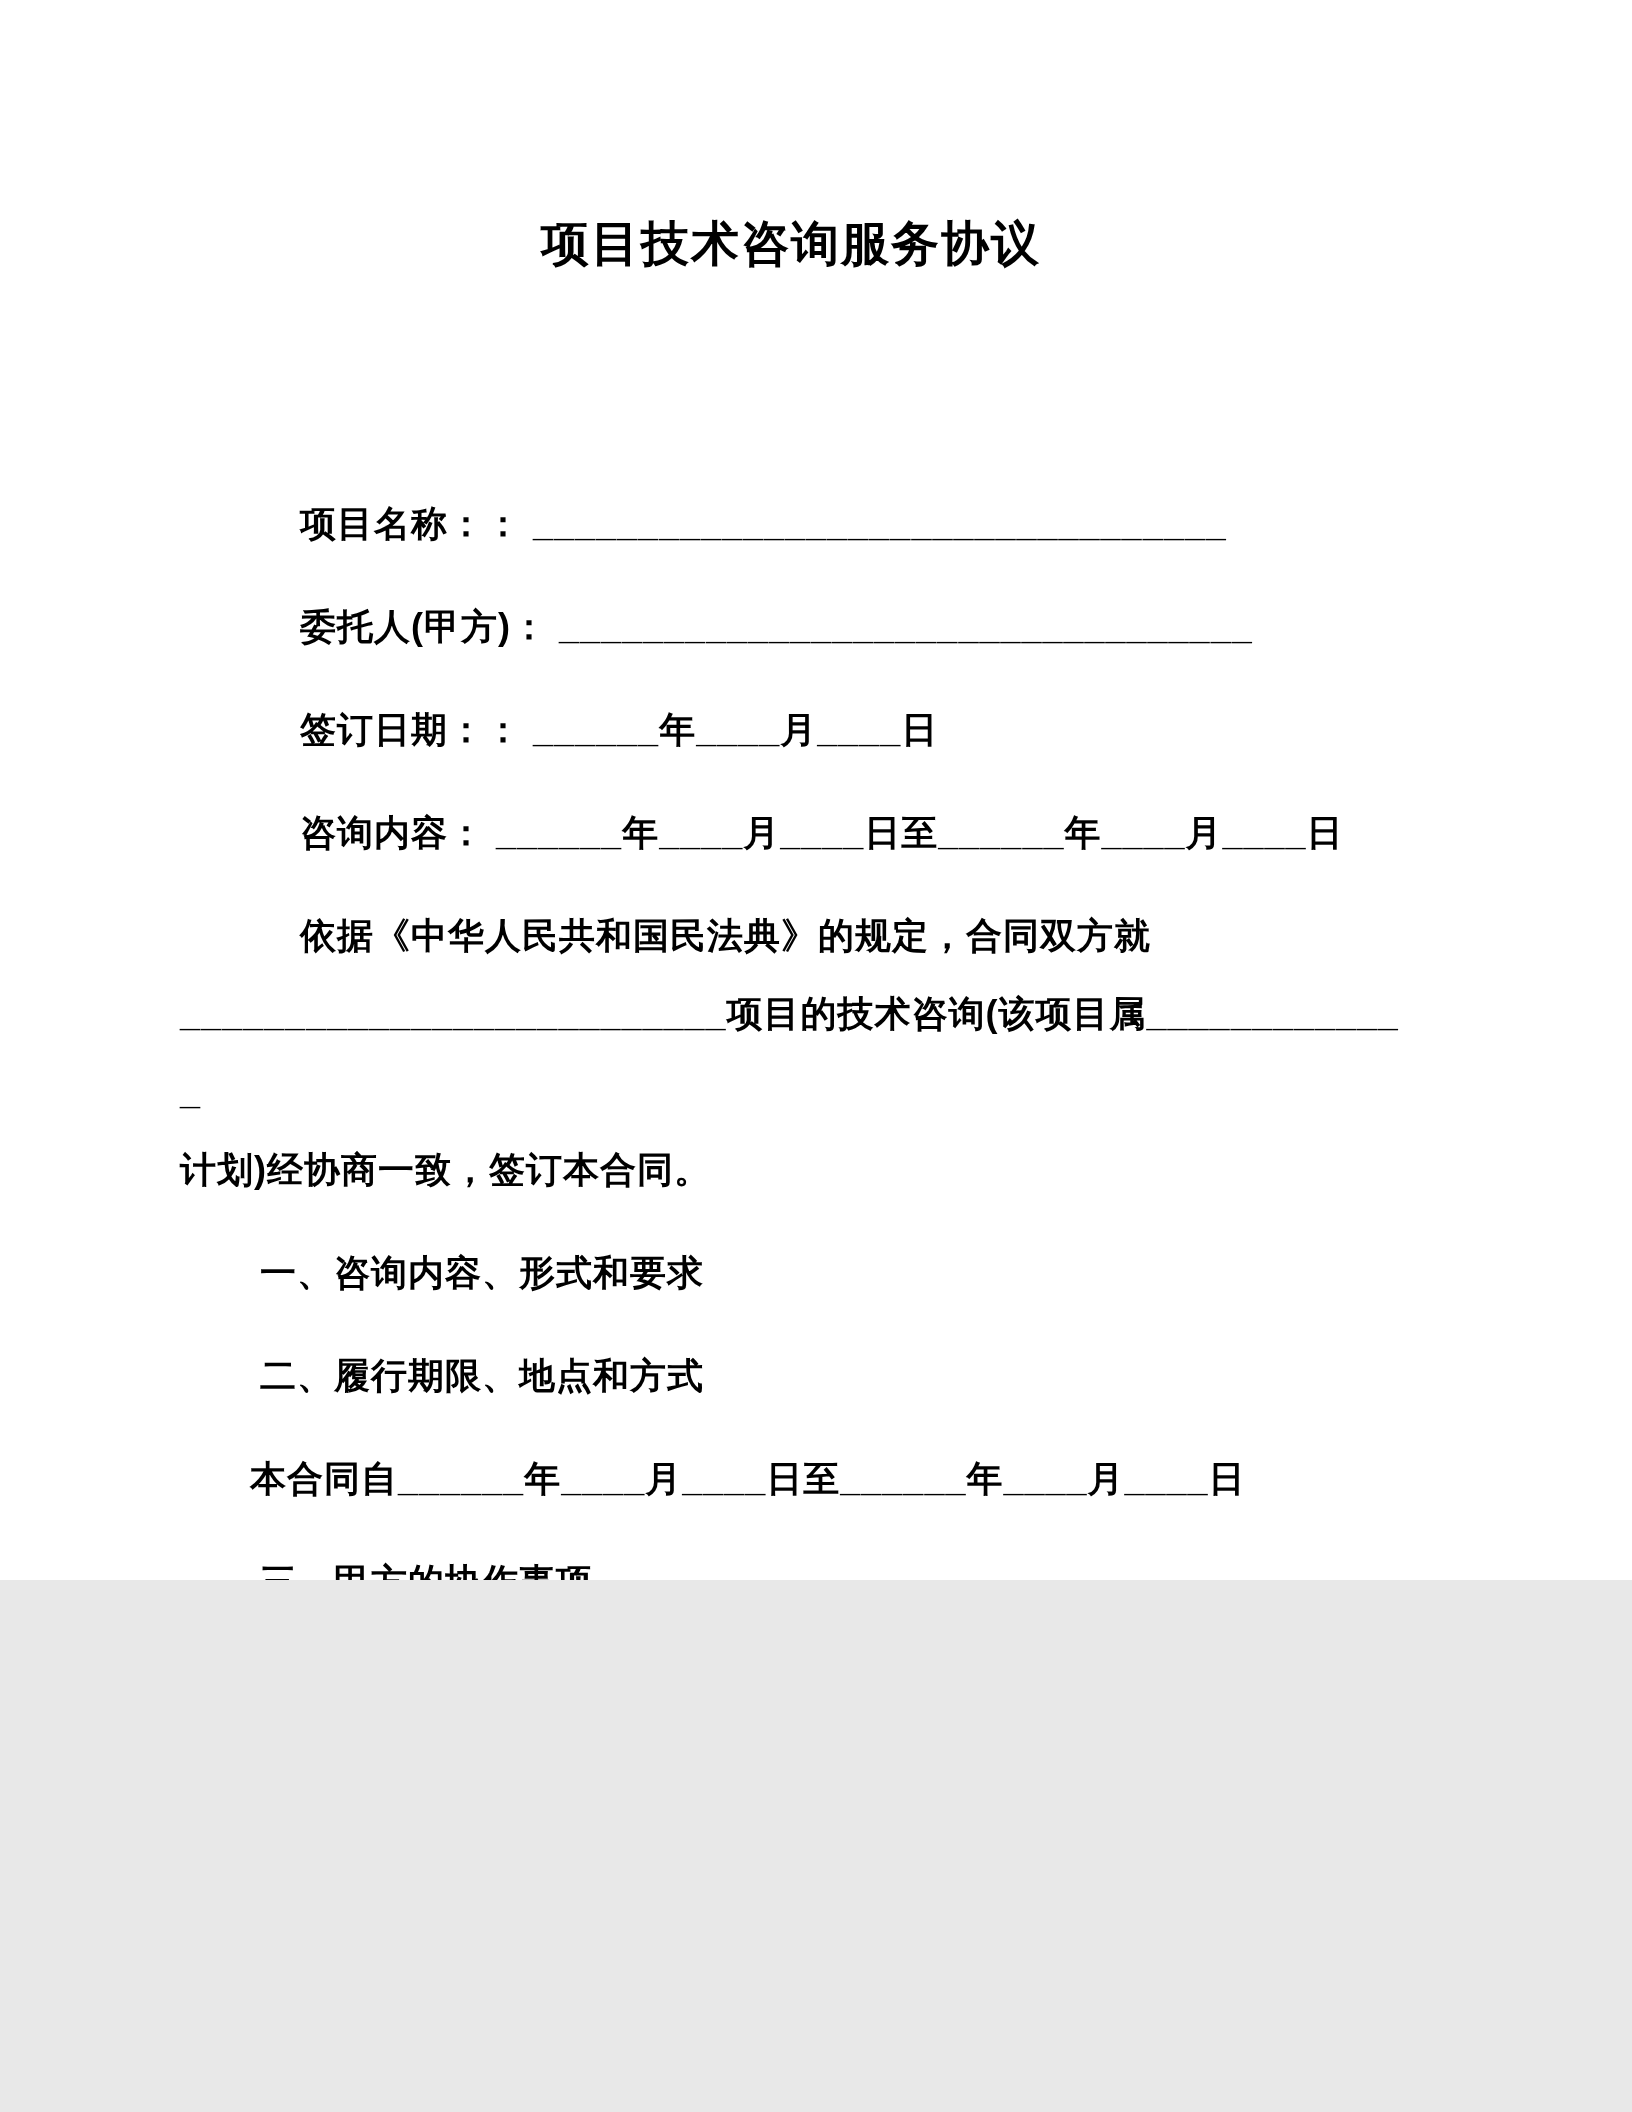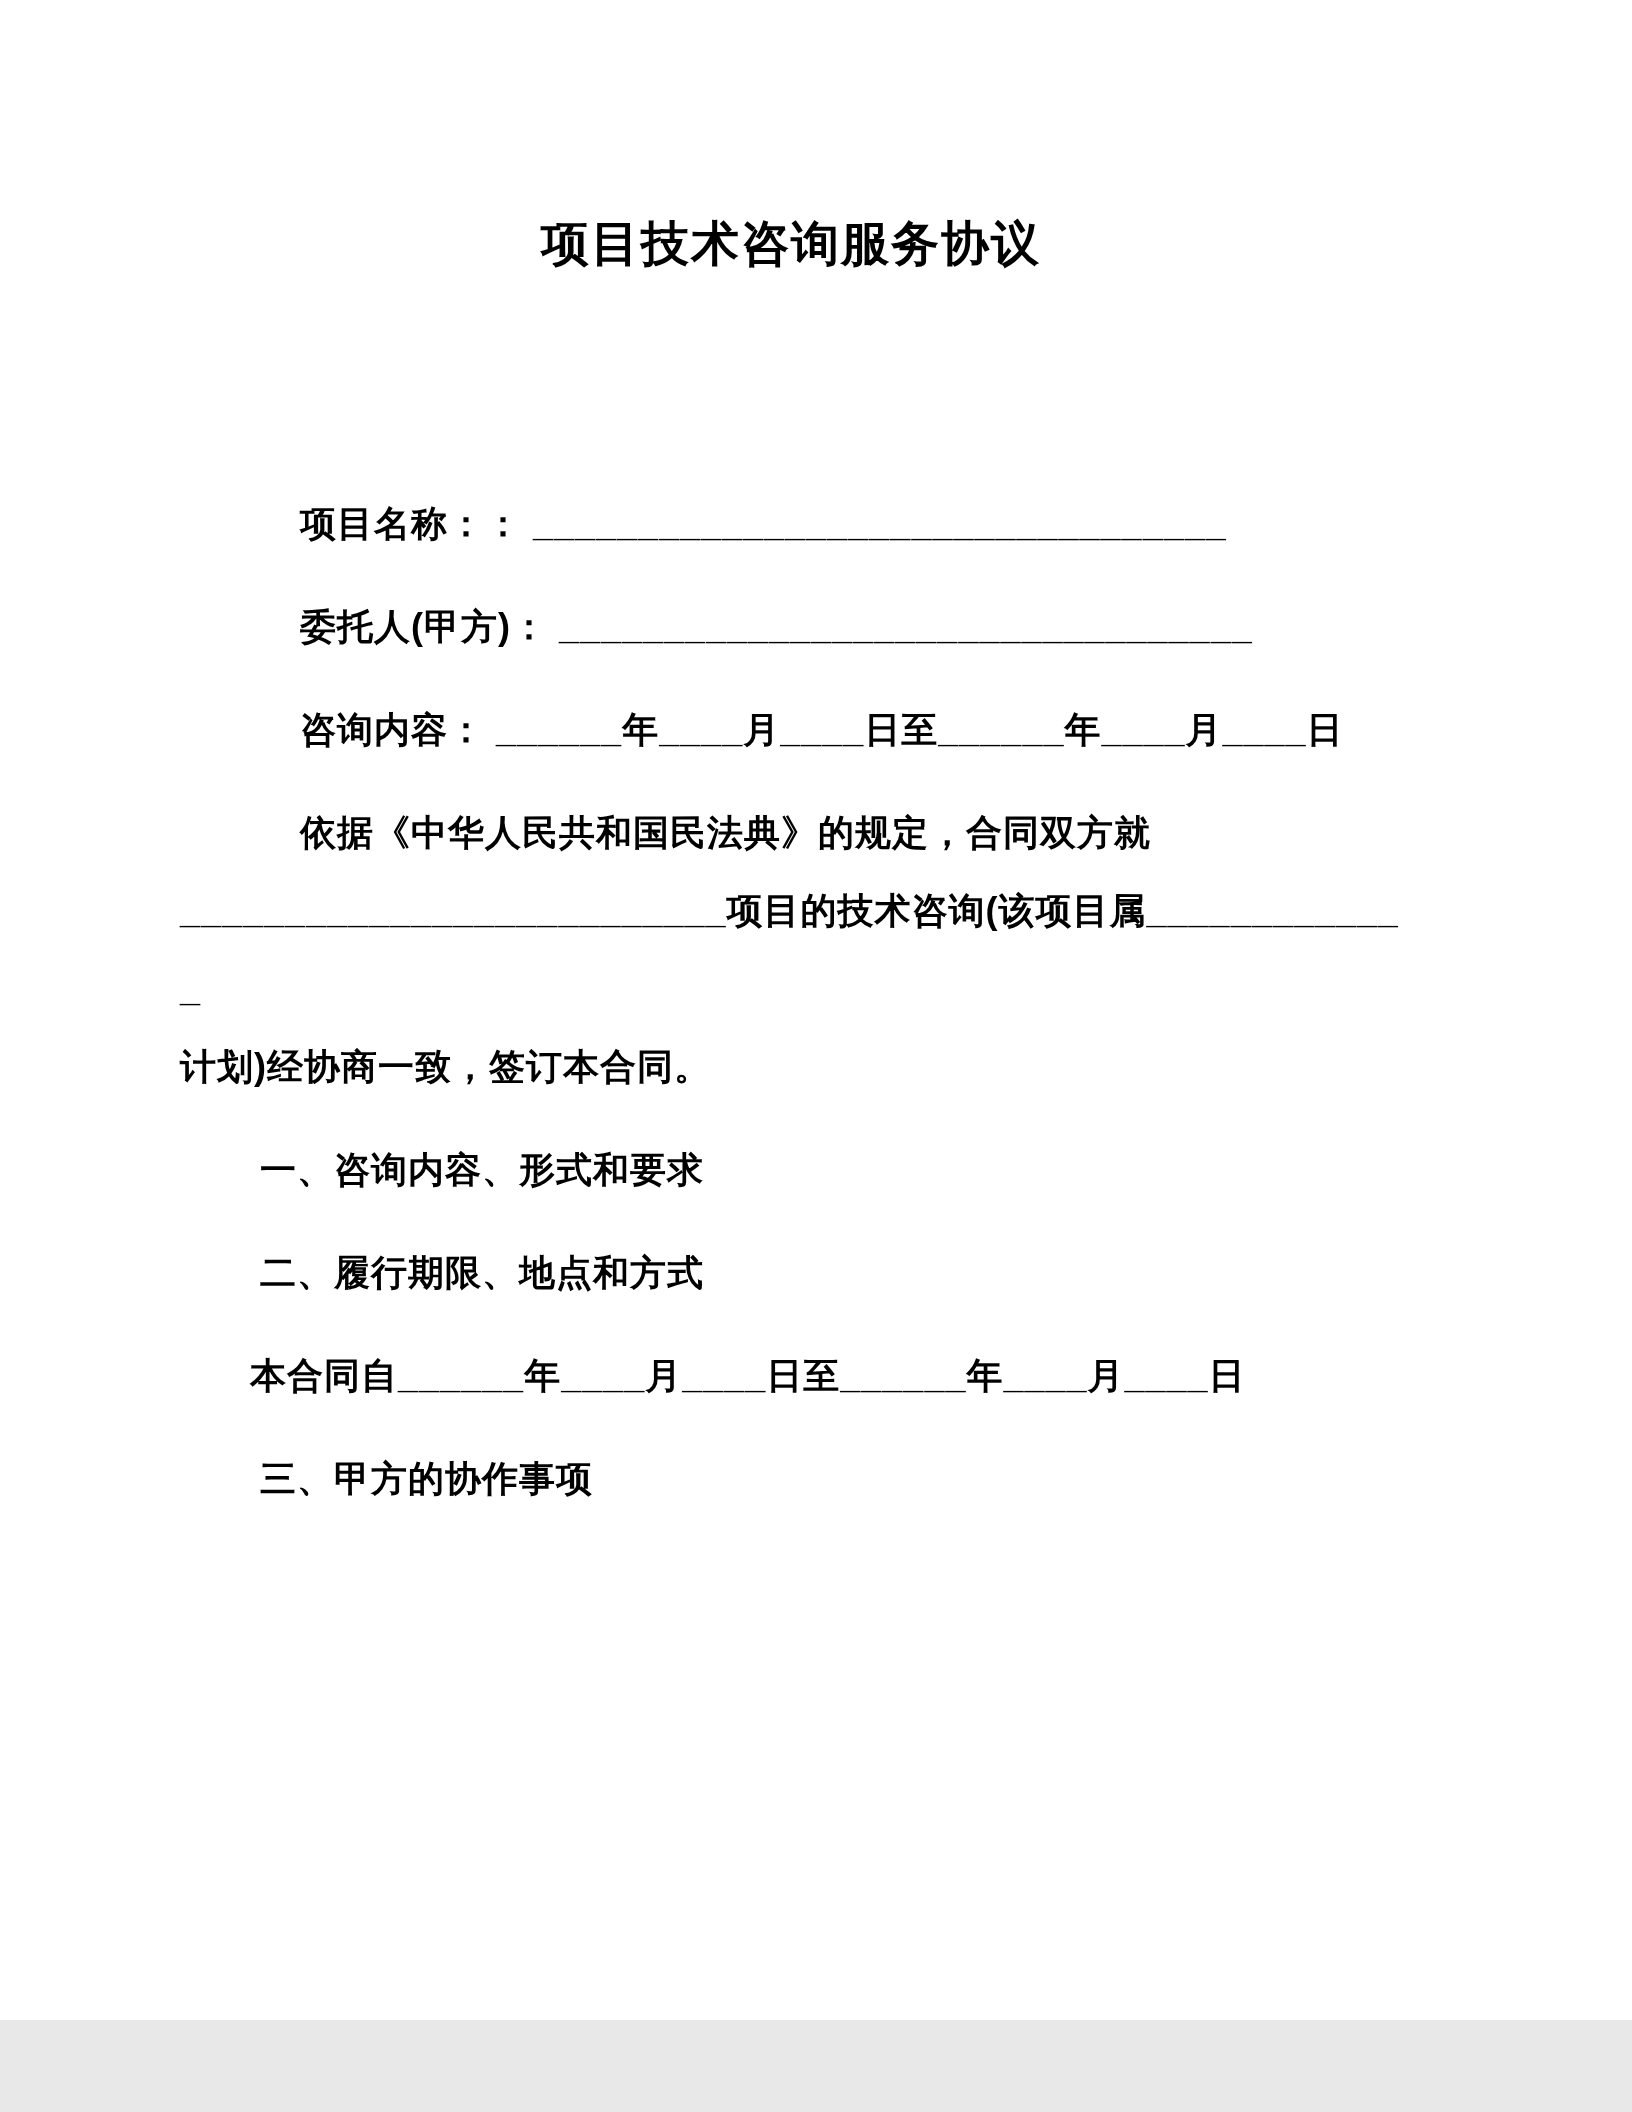--- a/index.html
+++ b/index.html
@@ -3,21 +3,21 @@
   <meta charset="utf-8">
   <style>
     html, body {
       margin: 0;
       padding: 0;
       background: #e8e8e8;
     }
     .page {
       position: relative;
       width: 1632px;
-      height: 2020px;
+      height: 1580px;
       margin: 0 auto;
       background: #ffffff;
       color: #000000;
       font-family: "Liberation Sans", "DejaVu Sans", sans-serif;
       font-weight: 700;
       overflow: hidden;
       box-sizing: border-box;
     }
     .content {
       padding: 0 230px 0 180px;
@@ -47,20 +47,21 @@
 </head>
 <body>
 
 <div class="page">
   <div class="content">
 
     <h1 class="doc-title">项目技术咨询服务协议</h1>
 
     <div class="line first pend ind-a">项目名称：： _________________________________</div>
     <div class="line pend ind-a">委托人(甲方)： _________________________________</div>
+    <div class="line pend ind-a">签订日期：： ______年____月____日</div>
     <div class="line pend ind-a">咨询内容： ______年____月____日至______年____月____日</div>
     <div class="line ind-a">依据《中华人民共和国民法典》的规定，合同双方就</div>
     <div class="line">__________________________项目的技术咨询(该项目属_____________</div>
     <div class="line pend">计划)经协商一致，签订本合同。</div>
     <div class="line pend ind-b">一、咨询内容、形式和要求</div>
     <div class="line pend ind-b">二、履行期限、地点和方式</div>
     <div class="line pend ind-c">本合同自______年____月____日至______年____月____日</div>
     <div class="line pend ind-b">三、甲方的协作事项</div>
 
   </div>

